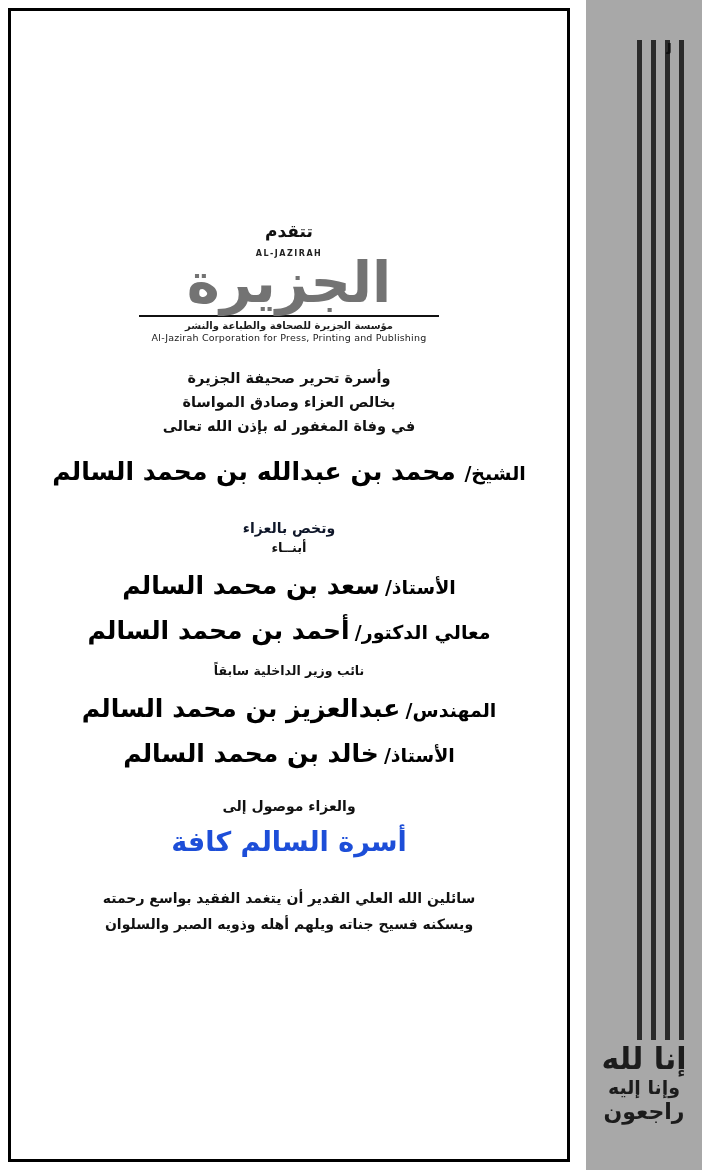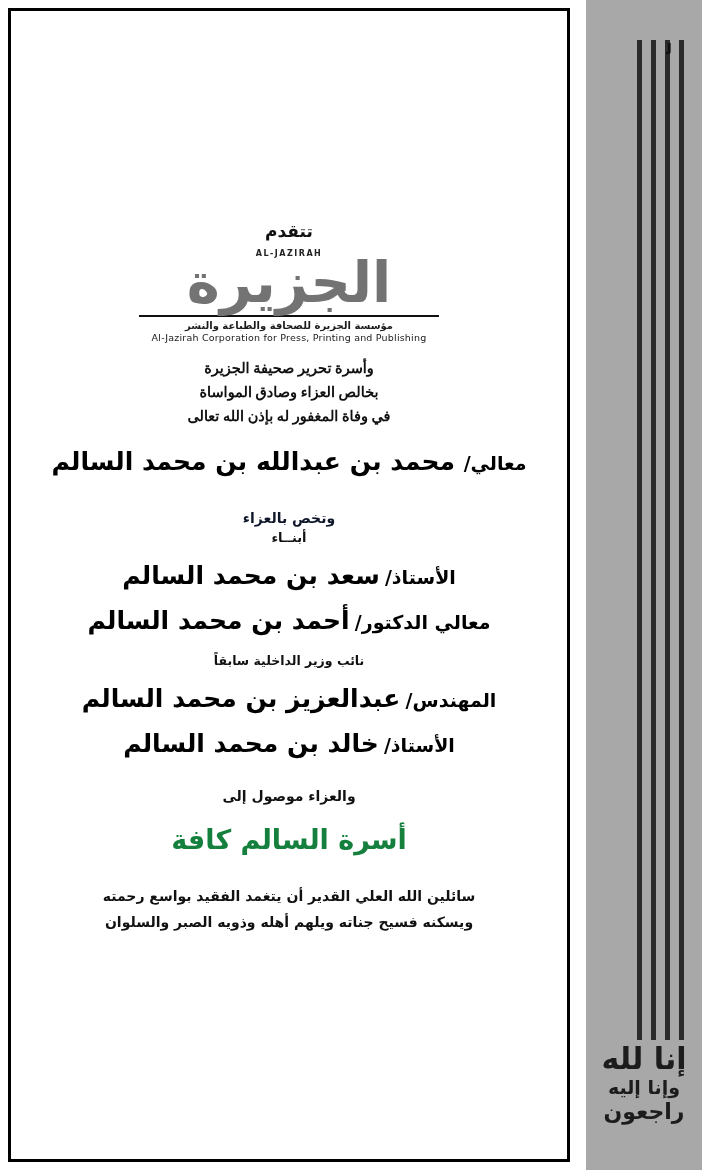--- a/index.html
+++ b/index.html
@@ -143,26 +143,25 @@
   }
   .masthead-en-sub {
     font-size: 9.5px;
     color: #1a1a1a;
     direction: ltr;
     margin-top: 1px;
     letter-spacing: 0.2px;
   }
 
   .intro {
-    margin-top: 12px;
+    margin-top: 22px;
     font-size: 14.5px;
     font-weight: bold;
     color: #111;
     line-height: 1.65;
-    font-family: Liberation Serif, serif;
   }
 
   .deceased {
     margin-top: 18px;
     font-size: 25px;
     color: #000;
     font-weight: bold;
     letter-spacing: -0.5px;
   }
   .deceased .prefix {
@@ -205,25 +204,25 @@
     margin-top: 18px;
   }
 
   .to-label {
     margin-top: 30px;
     font-size: 14px;
     font-weight: bold;
     color: #111;
   }
   .family {
-    margin-top: 20px;
+    margin-top: 12px;
     font-size: 27px;
     font-weight: bold;
     letter-spacing: 2px;
-    color: #15803d;
+    color: #1d4ed8;
   }
 
   .prayer {
     margin-top: 28px;
     font-size: 14px;
     font-weight: bold;
     color: #111;
     line-height: 1.9;
     letter-spacing: 0.5px;
   }
@@ -261,21 +260,21 @@
         <div class="masthead-en-sub">Al-Jazirah Corporation for Press, Printing and Publishing</div>
       </div>
 
       <div class="intro">
         <div>وأسرة تحرير صحيفة الجزيرة</div>
         <div>بخالص العزاء وصادق المواساة</div>
         <div>في وفاة المغفور له بإذن الله تعالى</div>
       </div>
 
       <div class="deceased">
-        <span class="prefix">معالي/</span>
+        <span class="prefix">الشيخ/</span>
         <span>محمد بن عبدالله بن محمد السالم</span>
       </div>
 
       <div class="cond-line">وتخص بالعزاء</div>
       <div class="sons-label">أبنــاء</div>
 
       <div class="person">
         <span class="title">الأستاذ/</span>
         <span class="name">سعد بن محمد السالم</span>
       </div>

